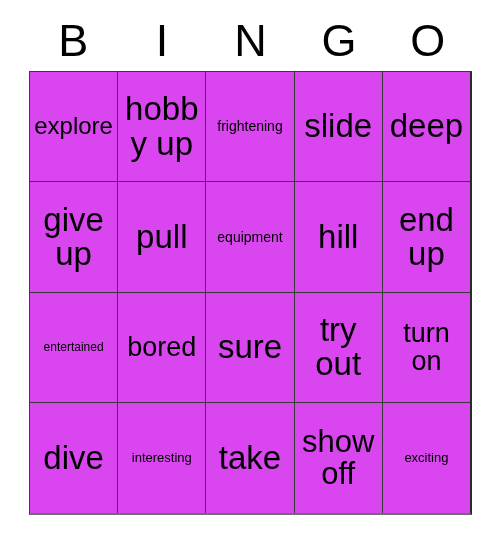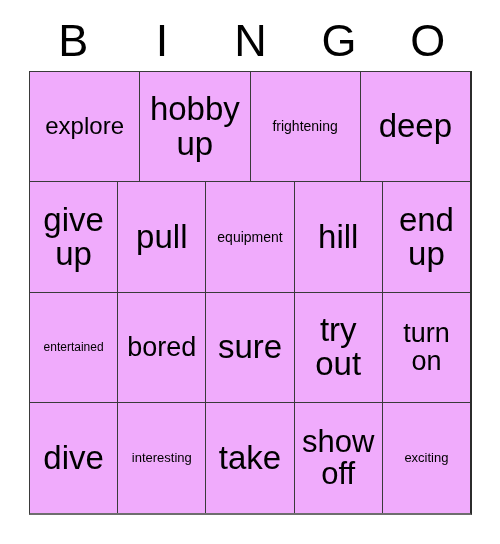--- a/index.html
+++ b/index.html
@@ -74,21 +74,21 @@
     flex: 1 1 0;
     min-width: 0;
     box-sizing: border-box;
     border-right: 1px solid #3a3a3a;
     border-bottom: 1px solid #3a3a3a;
     display: flex;
     align-items: center;
     justify-content: center;
     text-align: center;
     padding: 0 2px;
-    background: #f0abfc;
+    background: #d946ef;
     overflow: hidden;
   }
   .bingo-row:last-child .bingo-cell {
     border-bottom: none;
   }
   .bingo-cell:last-child {
     border-right: none;
   }
 
   .cell-text {
@@ -125,20 +125,23 @@
   <div id="bingo-grid">
       <div class="bingo-row">
         <div class="bingo-cell">
           <span class="cell-text size-sm">explore</span>
         </div>
         <div class="bingo-cell">
           <span class="cell-text size-xl">hobby up</span>
         </div>
         <div class="bingo-cell">
           <span class="cell-text size-tiny">frightening</span>
+        </div>
+        <div class="bingo-cell">
+          <span class="cell-text size-xl">slide</span>
         </div>
         <div class="bingo-cell">
           <span class="cell-text size-xl">deep</span>
         </div>
       </div>
       <div class="bingo-row">
         <div class="bingo-cell">
           <span class="cell-text size-xl">give up</span>
         </div>
         <div class="bingo-cell">

